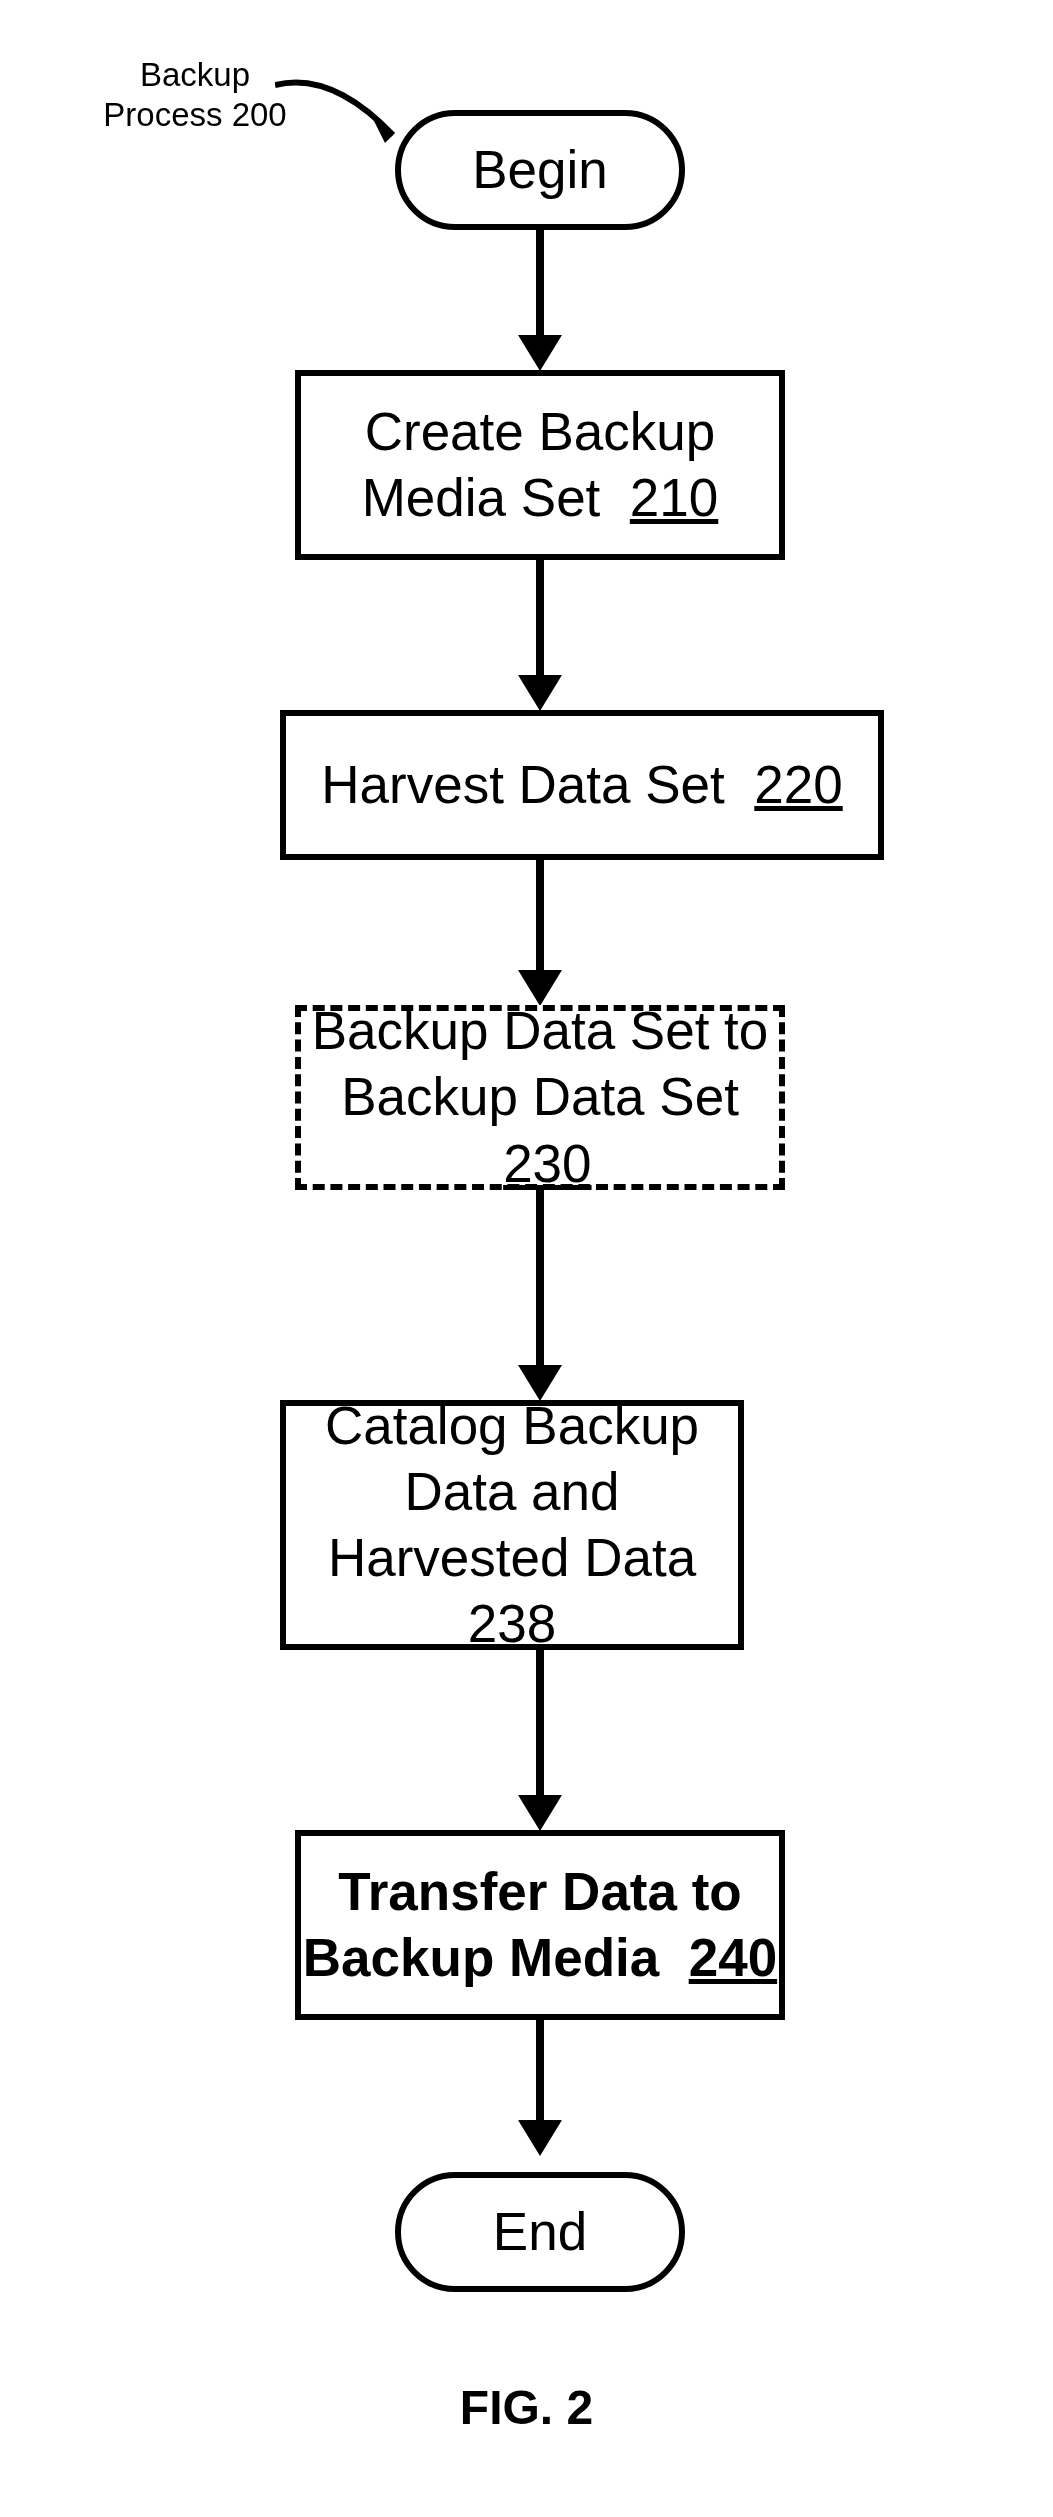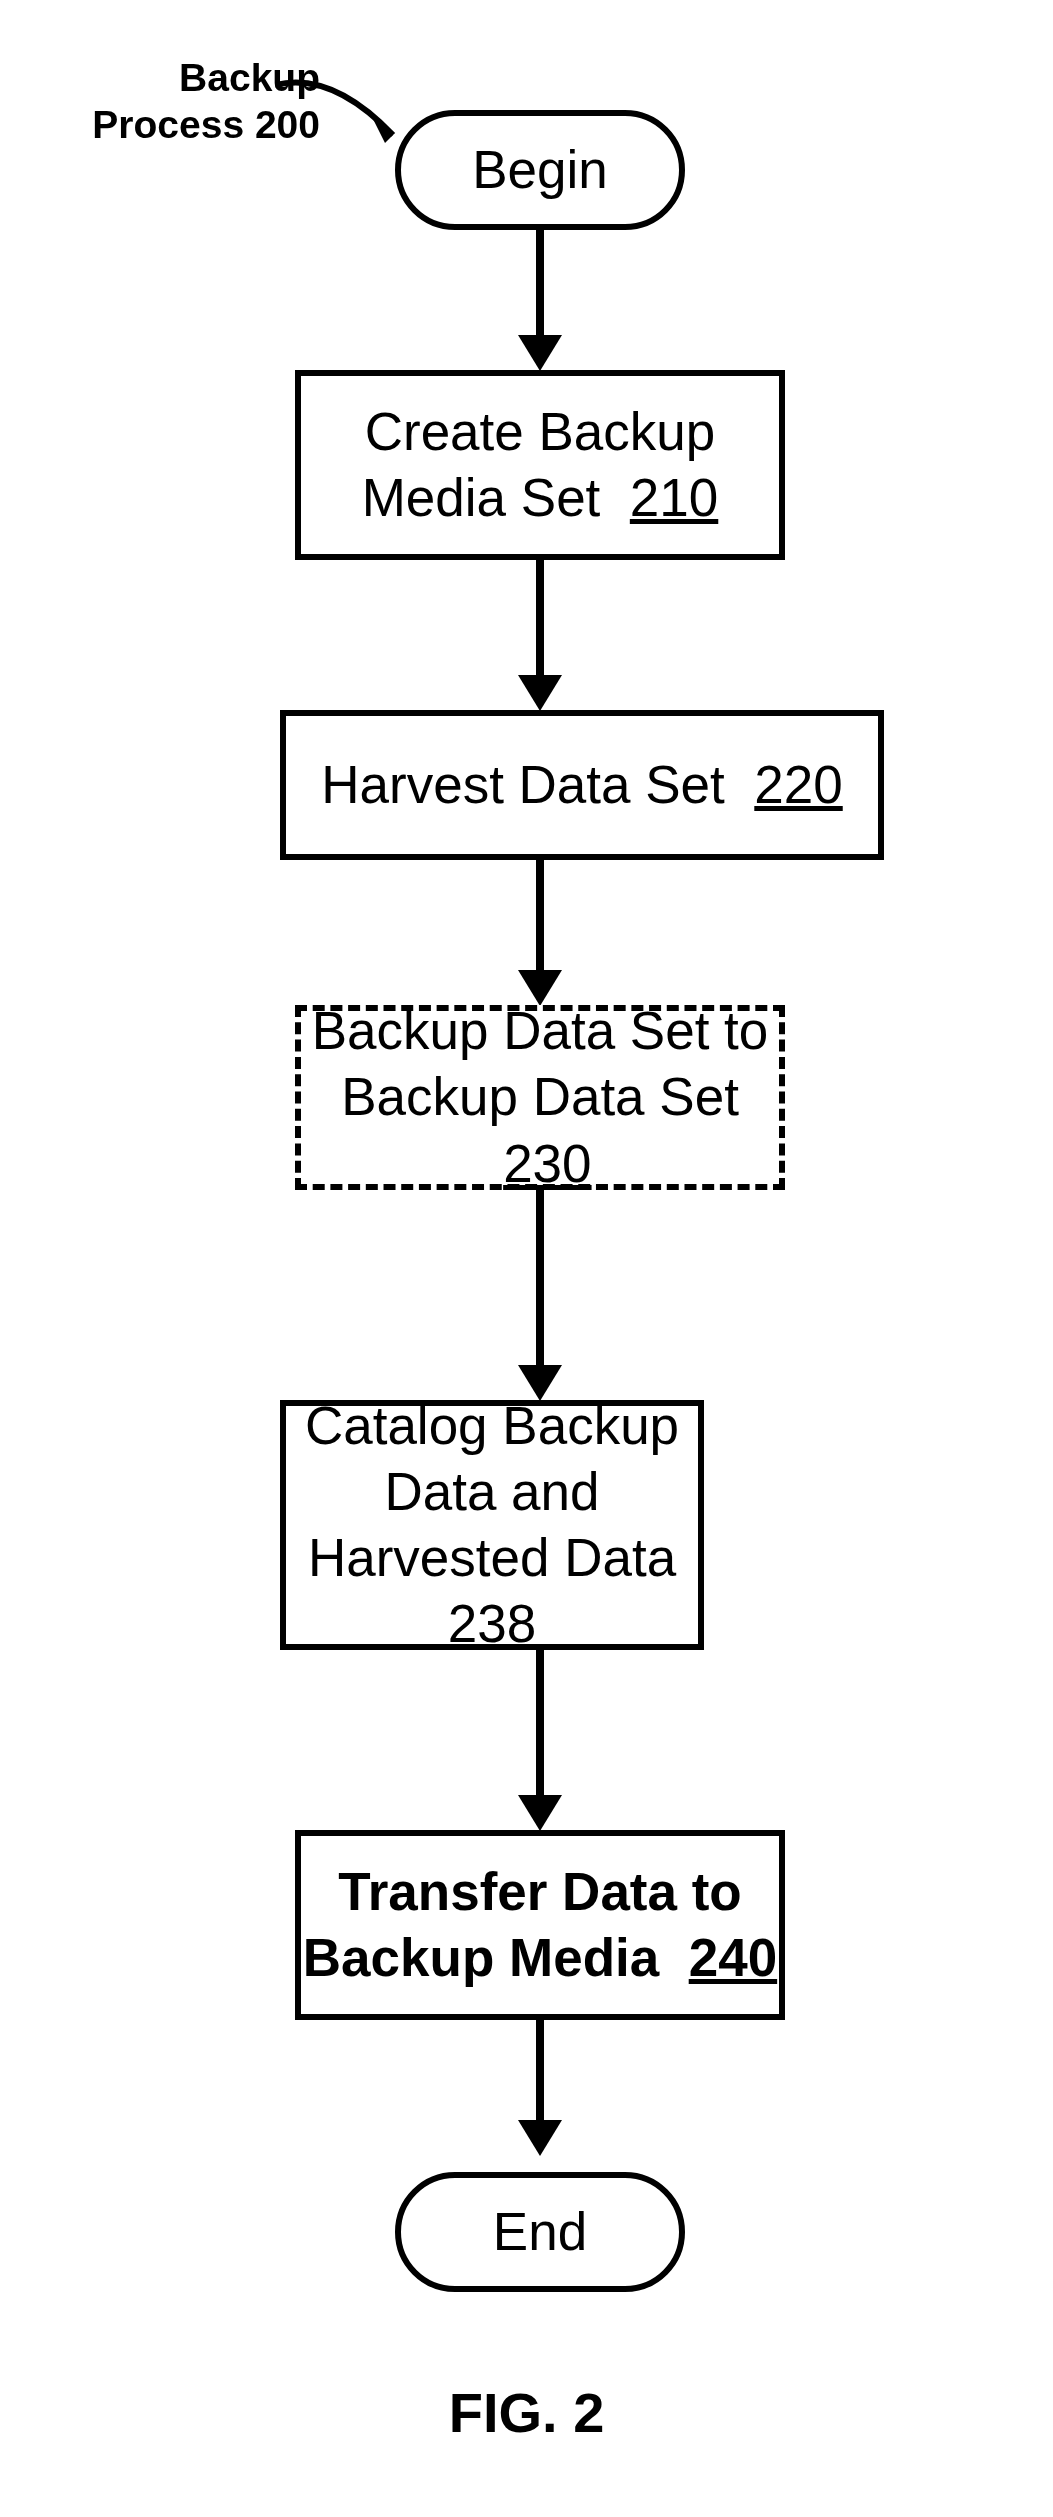--- a/index.html
+++ b/index.html
@@ -32,44 +32,44 @@
     height: 120px;
   }
   .process {
     border: 6px solid #000;
   }
   .process.dashed {
     border-style: dashed;
   }
   .label {
     position: absolute;
-    font-size: 39px;
-    font-weight: bold;
-    text-align: right;
+    font-size: 33px;
+    font-weight: normal;
+    text-align: center;
     line-height: 1.2;
   }
   .ref {
     text-decoration: underline;
   }
   .arrow-line {
     position: absolute;
     width: 8px;
     background: #000;
   }
   .arrow-head {
     position: absolute;
     width: 0;
     height: 0;
     border-left: 22px solid transparent;
     border-right: 22px solid transparent;
     border-top: 36px solid #000;
   }
   .fig-caption {
     position: absolute;
-    font-size: 56px;
+    font-size: 48px;
     font-weight: bold;
     text-align: center;
   }
   .leader {
     position: absolute;
   }
 </style>
 </head>
 <body>
 
@@ -114,21 +114,21 @@
   <div class="node process dashed" style="left:295px; top:1005px; width:490px; height:185px;">
     <div>
       <span>Backup Data Set to Backup Data Set</span>
       <span>&nbsp;</span><span class="ref">230</span>
     </div>
   </div>
 
   <div class="arrow-line" style="left:536px; top:1190px; height:175px;"></div>
   <div class="arrow-head" style="left:518px; top:1365px;"></div>
 
-  <div class="node process" style="left:280px; top:1400px; width:424px; height:250px;">
+  <div class="node process" style="left:280px; top:1400px; width:464px; height:250px;">
     <div>
       <span>Catalog Backup Data and Harvested Data</span><br>
       <span class="ref">238</span>
     </div>
   </div>
 
   <div class="arrow-line" style="left:536px; top:1650px; height:145px;"></div>
   <div class="arrow-head" style="left:518px; top:1795px;"></div>
 
   <div class="node process" style="left:295px; top:1830px; width:490px; height:190px;font-weight:bold;">

